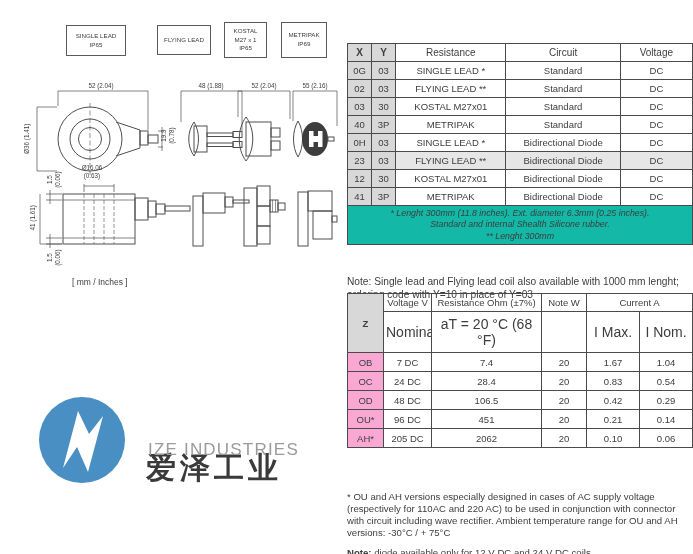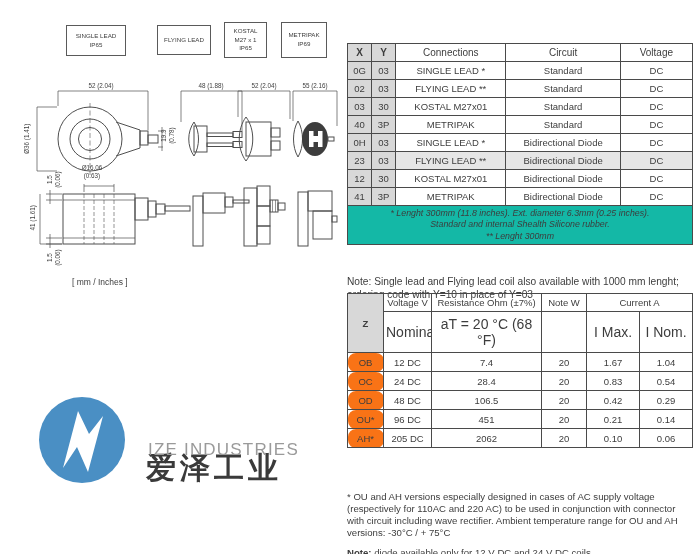--- a/index.html
+++ b/index.html
@@ -23,21 +23,21 @@
   th.xy-h{background:#d8d8d8;font-weight:bold;font-size:11.5px;}
   td.xy{background:#d8d8d8;}
   tr.hl td{background:#e6e6e6;}
   tr.hl td.xy{background:#d8d8d8;}
   #connections-table tfoot td{background:#14b8a6;text-align:center;font-size:8.8px;
        line-height:1.28;padding:2px 4px;height:auto;font-style:italic;}
   #electrical-table{position:absolute;left:347px;top:293px;width:346px;font-size:9.5px;}
   #electrical-table th{font-size:9.5px;height:17px;}
   #electrical-table td{height:18px;}
   #electrical-table .sub th{font-size:14px;height:40px;}
-  .zcell{background:#f97316;border-radius:8px;}
+  .zcell{background:#f9a8d4;}
   th.z-corner{background:#d8d8d8;font-weight:bold;font-size:13px;}
   
   .note-block{position:absolute;left:347px;width:346px;font-size:10.2px;line-height:1.32;text-align:left;margin-top:35px;}
   #note-lead{top:240px;}
   #footnote-ouah{top:456px;font-size:9.6px;line-height:1.26;}
   #note-diode{top:512px;font-size:9.6px;line-height:1.26;}
   .bold{font-weight:bold;}
   
   #logo{position:absolute;left:28px;top:390px;width:300px;height:120px;}
   #logo-cn{position:absolute;left:118px;top:10px;font-size:30px;font-weight:bold;
@@ -170,21 +170,21 @@
         <col style="width:24px">
         <col style="width:24px">
         <col style="width:110px">
         <col style="width:114px">
         <col style="width:72px">
       </colgroup>
     <thead>
       <tr>
         <th class="xy-h">X</th>
         <th class="xy-h">Y</th>
-        <th>Connections</th>
+        <th>Resistance</th>
         <th>Circuit</th>
         <th>Voltage</th>
       </tr>
     </thead>
     <tbody>
       <tr>
         <td class="xy">0G</td>
         <td class="xy">03</td>
         <td>SINGLE LEAD *</td>
         <td>Standard</td>
@@ -274,21 +274,21 @@
         <th>Nominal</th>
         <th>aT = 20 °C (68 °F)</th>
         <th></th>
         <th>I Max.</th>
         <th>I Nom.</th>
       </tr>
     </thead>
     <tbody>
       <tr>
         <td class="zcell">OB</td>
-        <td>12 DC</td>
+        <td>7 DC</td>
         <td>7.4</td>
         <td>20</td>
         <td>1.67</td>
         <td>1.04</td>
       </tr>
       <tr>
         <td class="zcell">OC</td>
         <td>24 DC</td>
         <td>28.4</td>
         <td>20</td>

